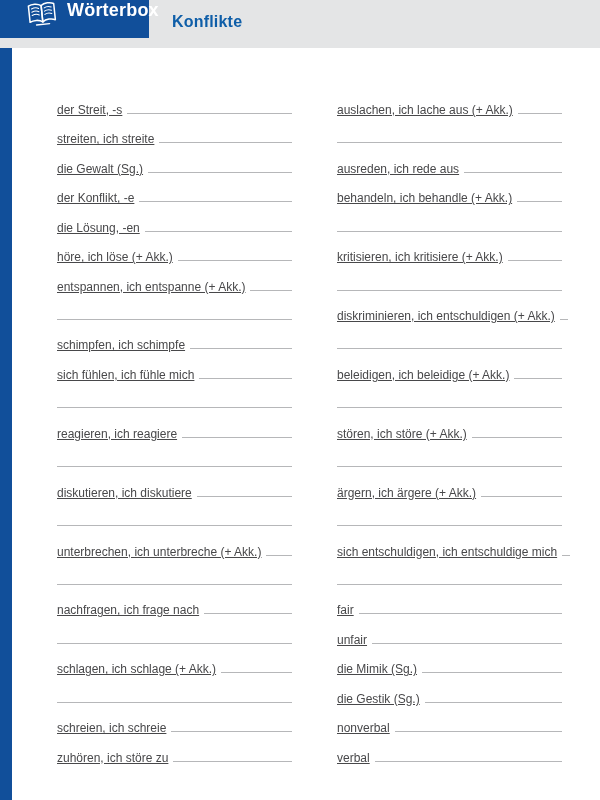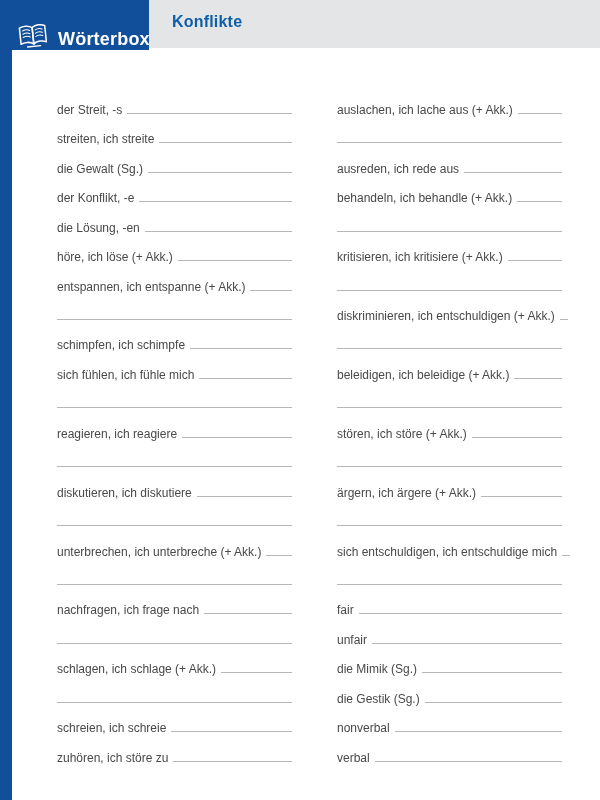--- a/index.html
+++ b/index.html
@@ -26,24 +26,24 @@
     position:absolute;left:0;top:0;width:600px;height:48px;
     background:var(--band-gray);
   }
   .topic{
     position:absolute;left:172px;top:0;height:44px;
     display:flex;align-items:center;
     font-size:16px;font-weight:bold;color:var(--topic-blue);
     letter-spacing:0.2px;
   }
   .brand-box{
-    position:absolute;left:0;top:0;width:149px;height:50px;
+    position:absolute;left:0;top:0;width:149px;height:38px;
     background:var(--brand-blue);
-    display:flex;align-items:flex-end;
-    padding-left:17px;gap:9px;
+    display:flex;align-items:flex-start;
+    padding-left:26px;gap:9px;
   }
   .brand-box .icon{
     width:32px;height:28px;flex:0 0 auto;
     transform:rotate(-6deg);
   }
   .brand-title{
     font-size:18px;font-weight:bold;color:#ffffff;
     letter-spacing:0.2px;white-space:nowrap;
   }
   .col{
@@ -54,20 +54,21 @@
   .col-right{left:337px;width:225px;}
   .slot{
     height:29.45px;
     display:flex;align-items:flex-end;
   }
   .label{
     font-size:12px;line-height:14px;
     color:var(--text-gray);
     white-space:nowrap;
     flex:0 0 auto;
+    text-decoration:underline;
   }
   .fill{
     flex:1 1 auto;min-width:8px;
     border-bottom:1px solid var(--line-gray);
     margin:0 0 3px 5px;
     height:1px;
   }
   .slot.cont .fill{margin-left:0;}
 </style>
 </head>

